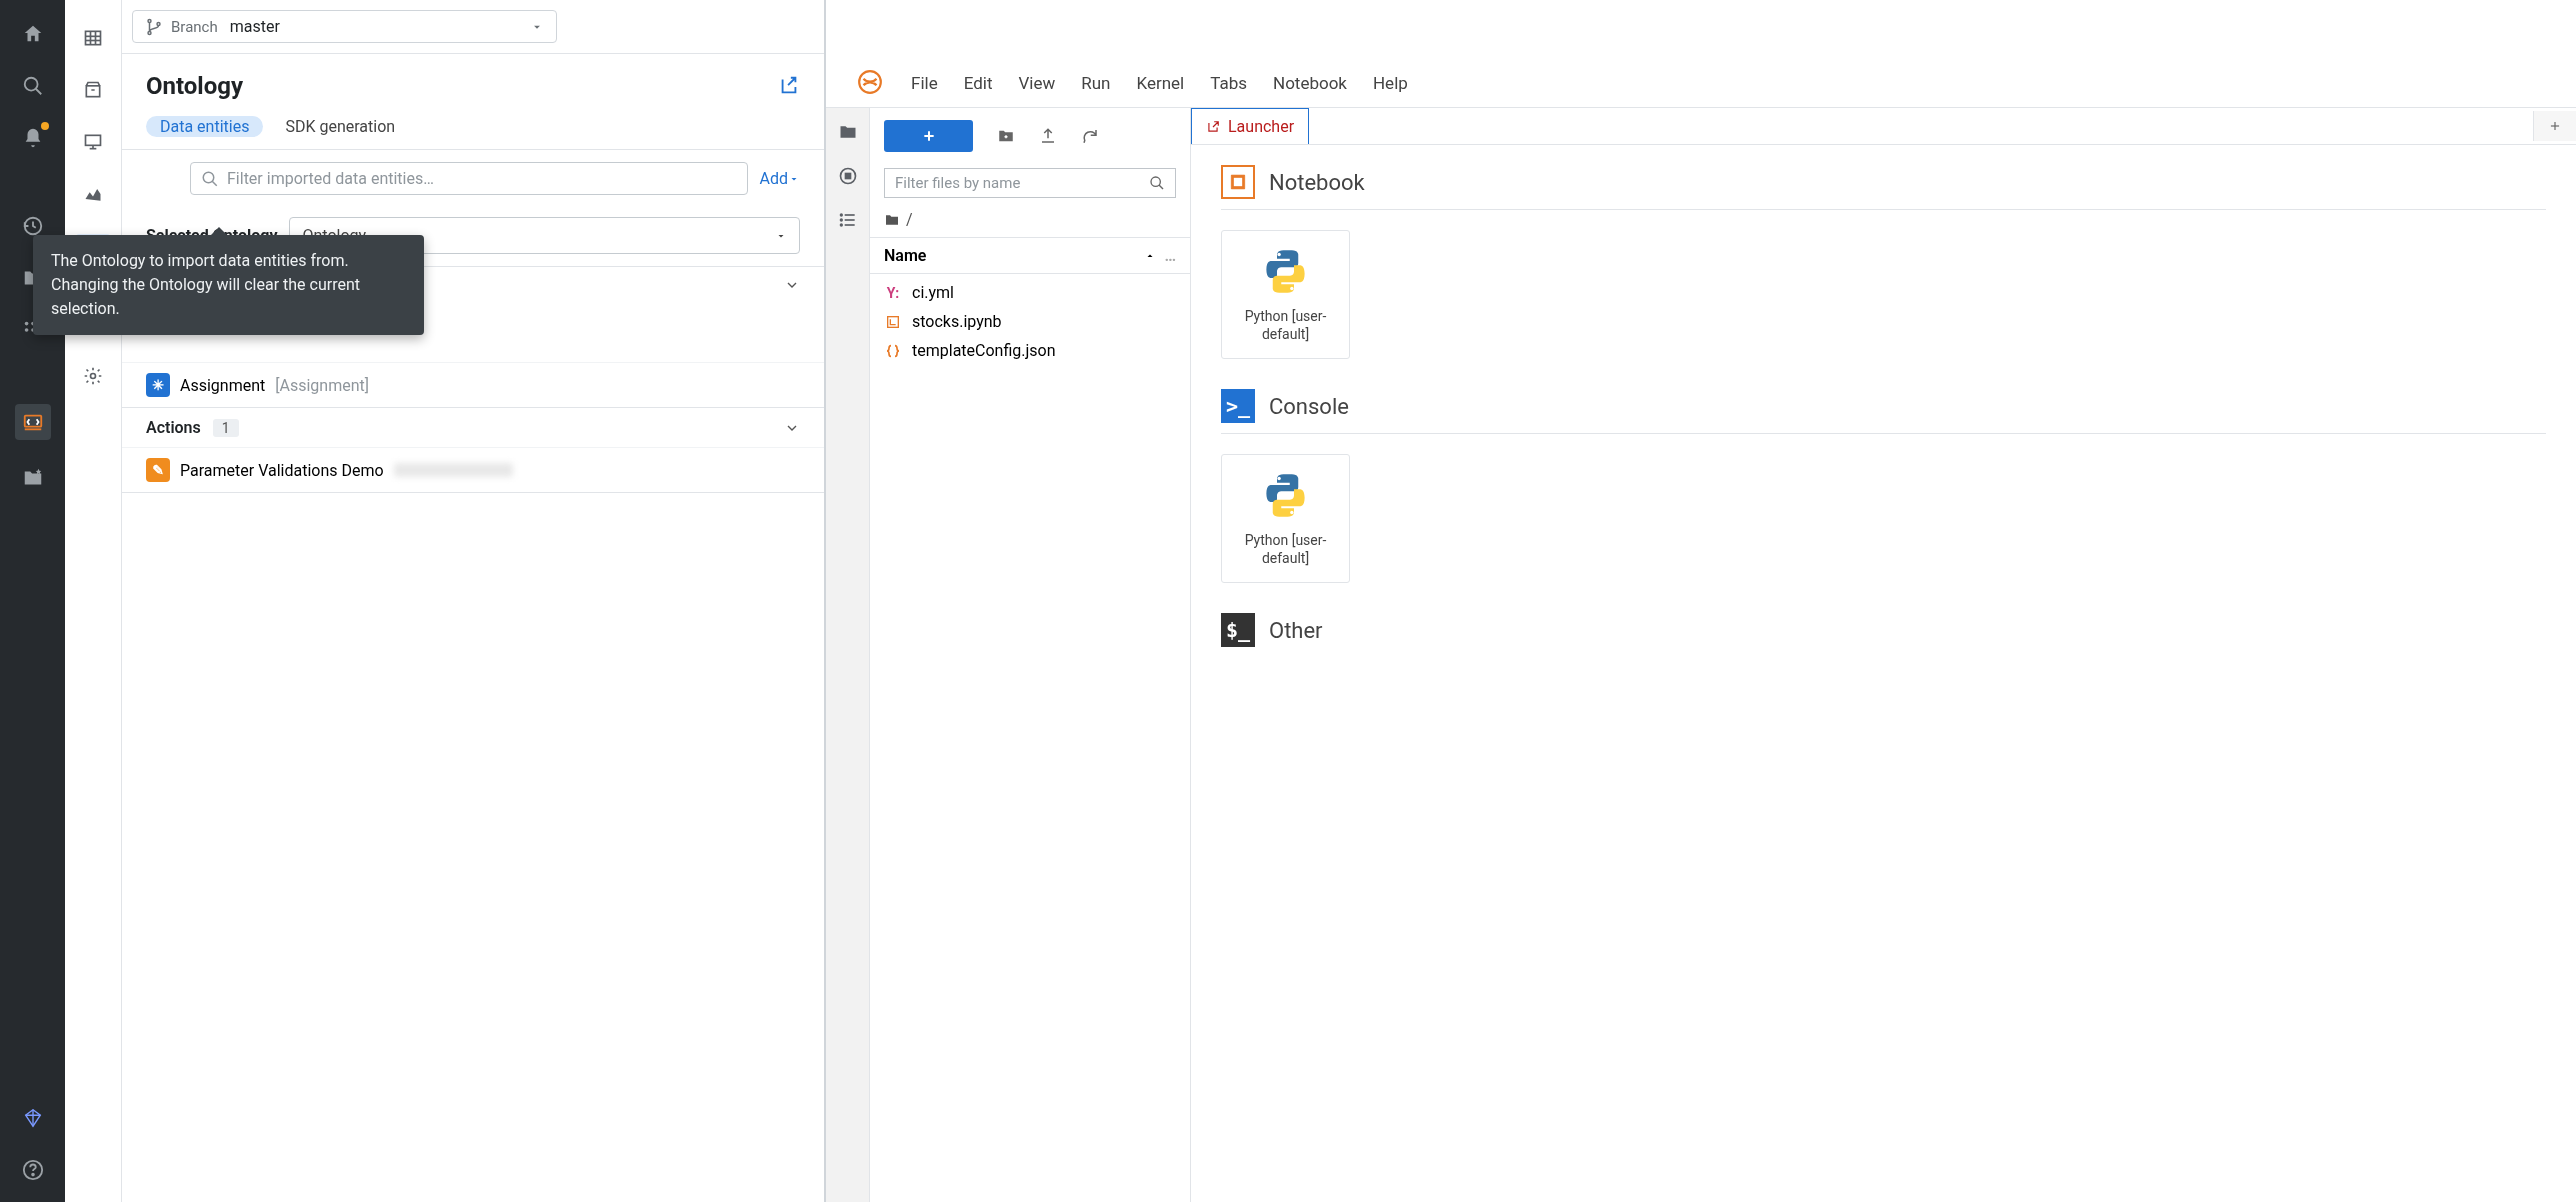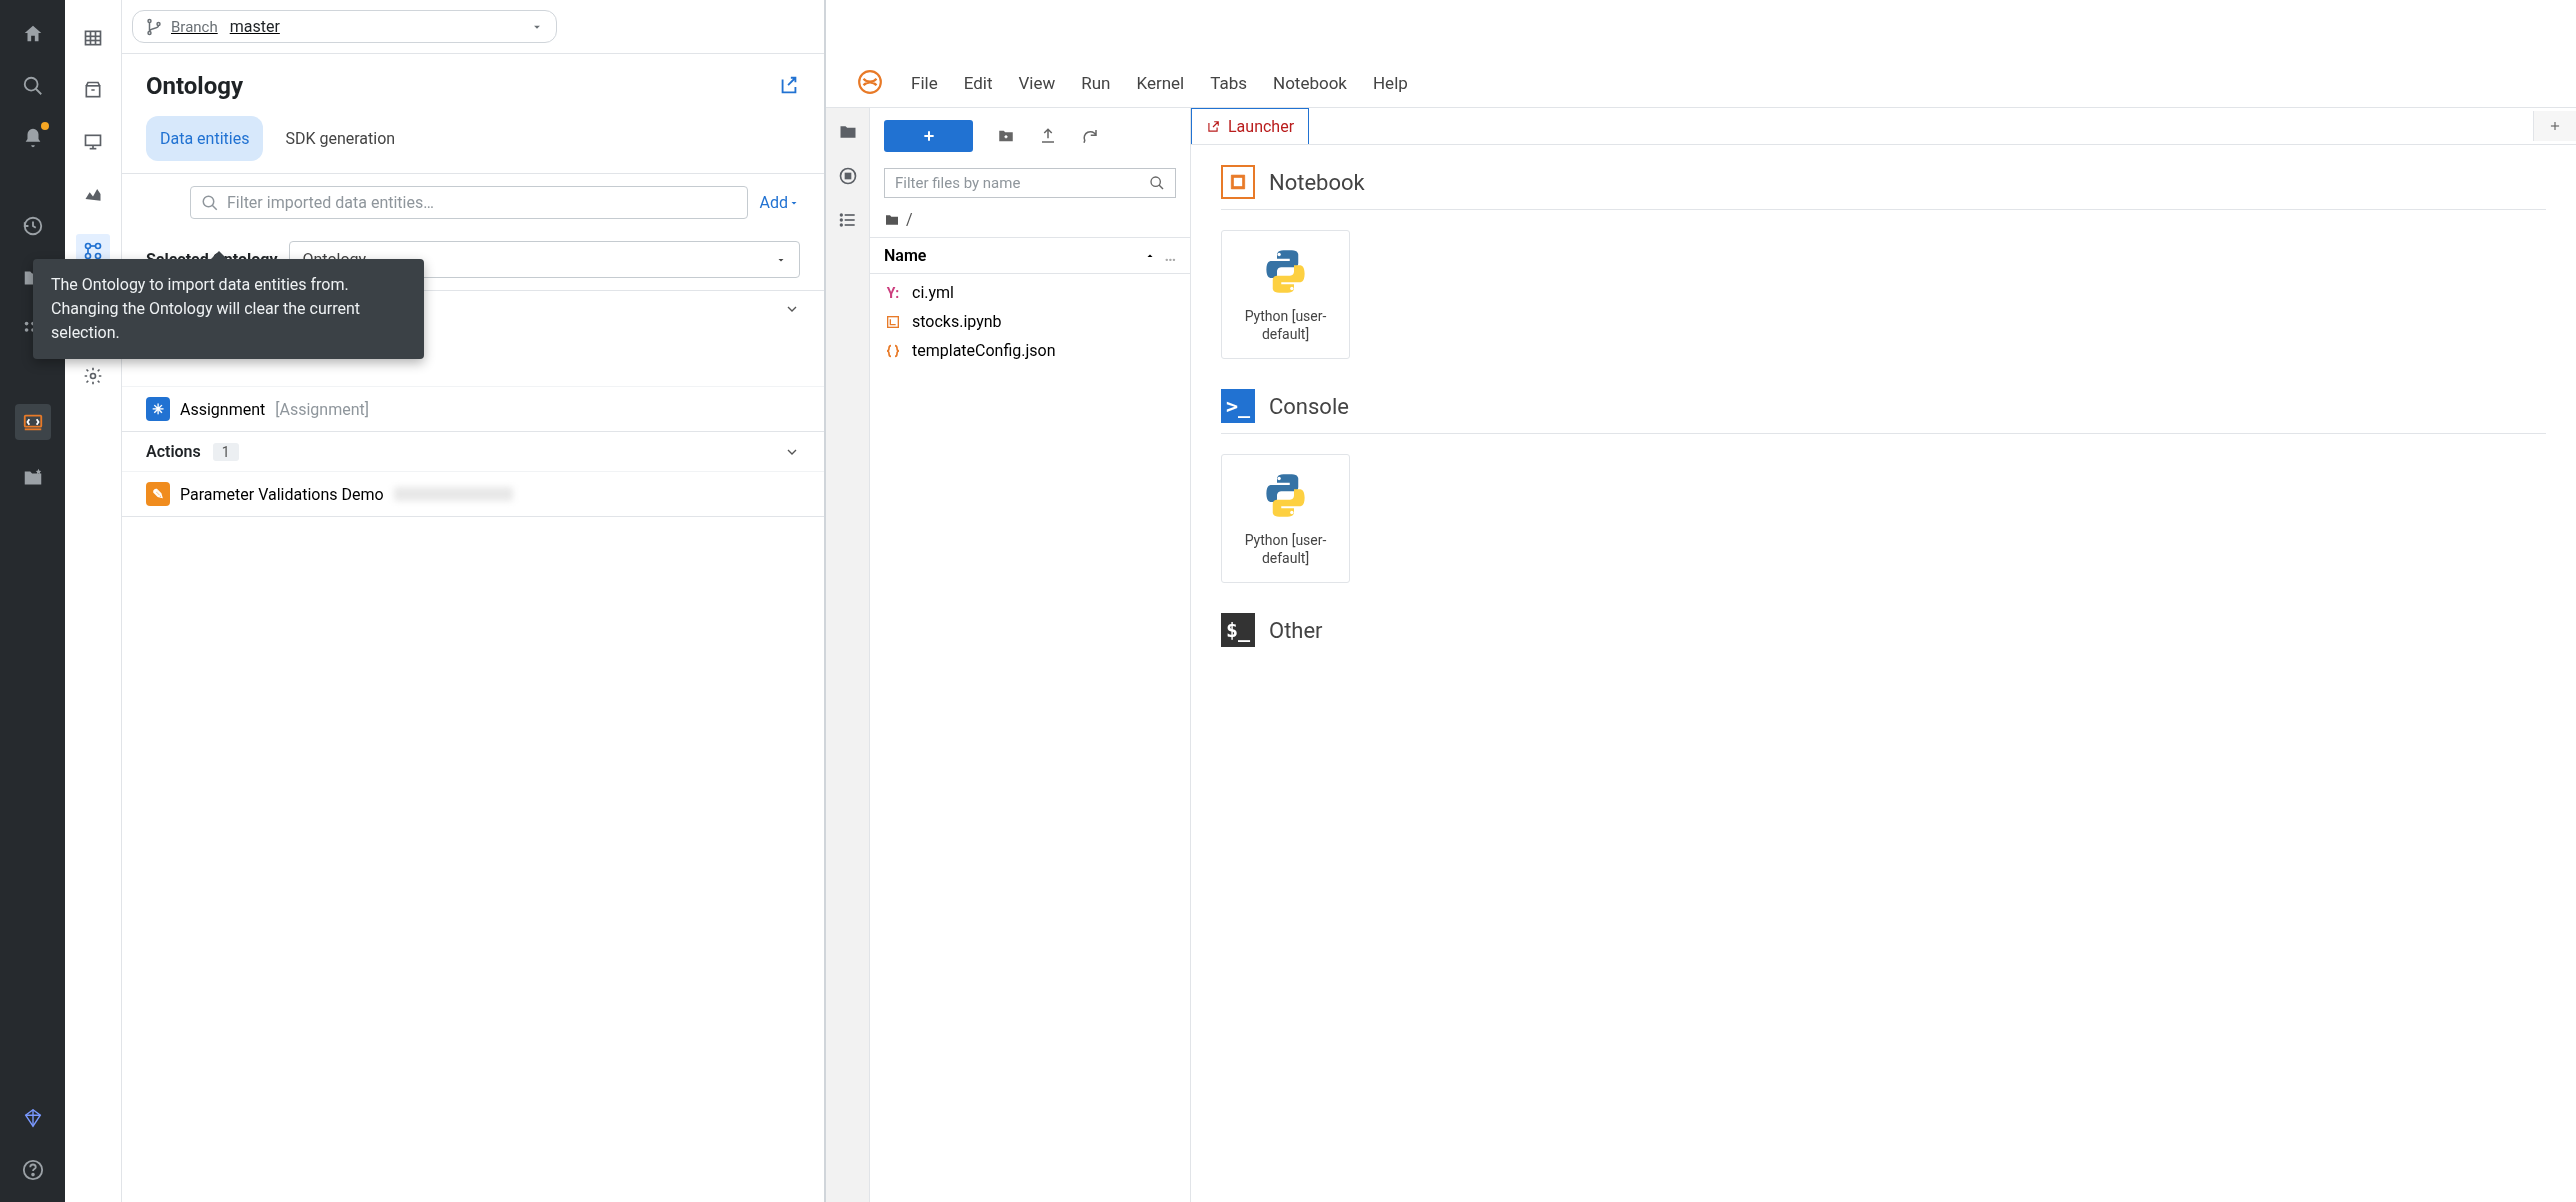--- a/index.html
+++ b/index.html
@@ -15,33 +15,33 @@
 
 .light-sidebar { width: 57px; background: #fff; border-right: 1px solid #e1e4e8; display: flex; flex-direction: column; align-items: center; padding-top: 26px; gap: 28px; flex-shrink: 0; }
 .light-sidebar .icon-btn { width: 24px; height: 24px; display: flex; align-items: center; justify-content: center; cursor: pointer; color: #5c6066; }
 .light-sidebar .icon-btn.selected { background: #e3efff; border-radius: 3px; padding: 5px; width: 34px; height: 34px; }
 
 
 .mid-panel { width: 703px; border-right: 1px solid #d0d5da; display: flex; flex-direction: column; flex-shrink: 0; background: #fff; }
 
 
 .branch-bar { padding: 10px 10px; }
-.branch-select { display: inline-flex; align-items: center; border: 1px solid #d0d5da; border-radius: 12px; padding: 6px 12px; gap: 8px; background: #fff; min-width: 425px; cursor: pointer; text-decoration: underline; }
+.branch-select { display: inline-flex; align-items: center; border: 1px solid #d0d5da; border-radius: 4px; padding: 6px 12px; gap: 8px; background: #fff; min-width: 425px; cursor: pointer; }
 .branch-select .branch-label { color: #6a7075; font-size: 15px; }
 .branch-select .branch-val { color: #1f2326; font-size: 16px; margin-left: 4px; }
 .branch-select .chev { margin-left: auto; color: #6a7075; }
 
 
 .ont-header { display: flex; align-items: center; justify-content: space-between; padding: 18px 24px 10px 24px; }
 .ont-header h1 { font-size: 24px; font-weight: 700; color: #1f2326; }
 .ont-header .import-icon { color: #2172d2; cursor: pointer; }
 
 
 .tabs { display: flex; gap: 8px; padding: 6px 24px 12px 24px; border-bottom: 1px solid #e1e4e8; }
-.tab { padding: 13px 14px; border-radius: 12px; font-size: 16px; color: #444; cursor: pointer; }
+.tab { padding: 1px 14px; border-radius: 12px; font-size: 16px; color: #444; cursor: pointer; }
 .tab.active { background: #d7e8fb; color: #2172d2; }
 
 
 .search-row { display: flex; align-items: center; gap: 12px; padding: 12px 24px; }
 .search-box { flex: 1; display: flex; align-items: center; border: 1px solid #c5cbd0; border-radius: 4px; padding: 6px 10px; gap: 8px; margin-left: 44px; }
 .search-box input { border: none; outline: none; font-size: 16px; flex: 1; color: #444; }
 .search-box input::placeholder { color: #8f969c; }
 .add-btn { display: flex; align-items: center; gap: 0; color: #2172d2; font-size: 16px; cursor: pointer; }
 
 

